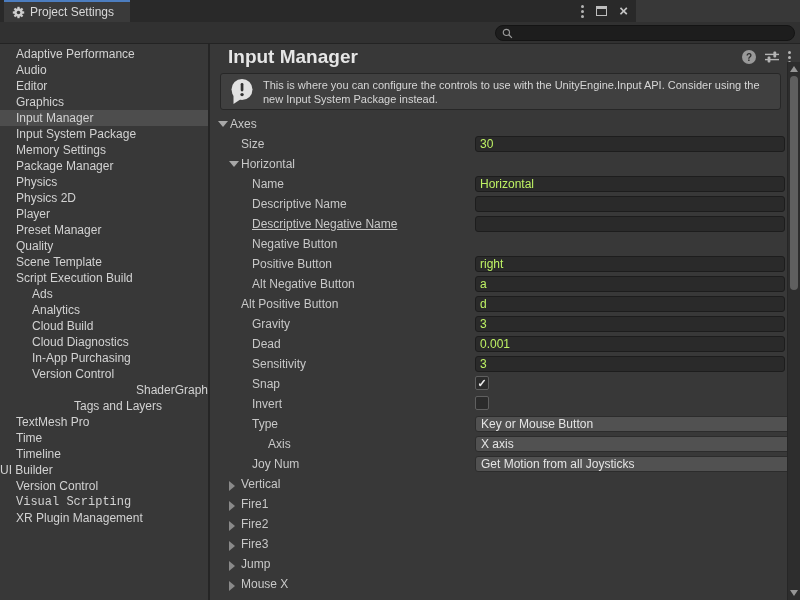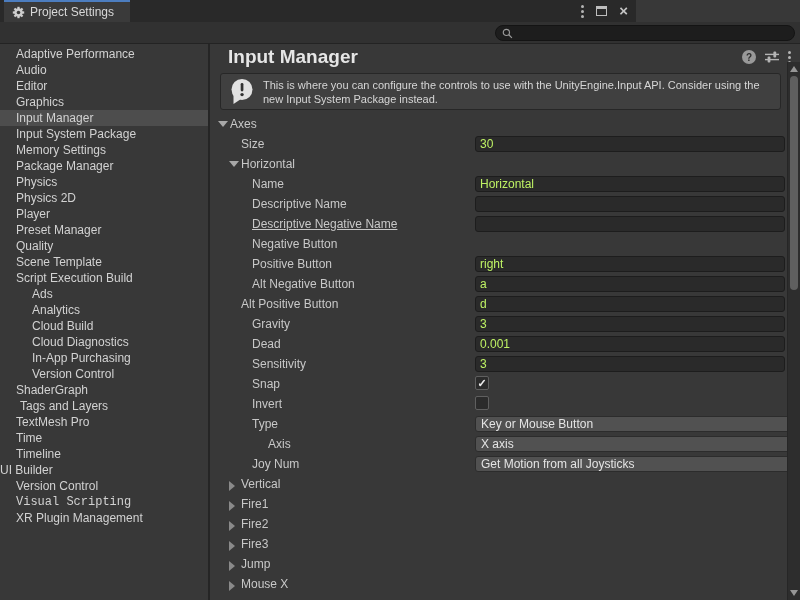--- a/index.html
+++ b/index.html
@@ -126,22 +126,22 @@
         <div class="sb-item" style="padding-left: 16px;"><span>Preset Manager</span></div>
         <div class="sb-item" style="padding-left: 16px;"><span>Quality</span></div>
         <div class="sb-item" style="padding-left: 16px;"><span>Scene Template</span></div>
         <div class="sb-item" style="padding-left: 16px;"><span>Script Execution Build</span></div>
         <div class="sb-item" style="padding-left: 32px;"><span>Ads</span></div>
         <div class="sb-item" style="padding-left: 32px;"><span>Analytics</span></div>
         <div class="sb-item" style="padding-left: 32px;"><span>Cloud Build</span></div>
         <div class="sb-item" style="padding-left: 32px;"><span>Cloud Diagnostics</span></div>
         <div class="sb-item" style="padding-left: 32px;"><span>In-App Purchasing</span></div>
         <div class="sb-item" style="padding-left: 32px;"><span>Version Control</span></div>
-        <div class="sb-item" style="padding-left: 16px;"><span>ShaderGraph</span></div>
-        <div class="sb-item" style="padding-left: 20px;"><span>Tags and Layers</span></div>
+        <div class="sb-item" style=" text-align: right;"><span>ShaderGraph</span></div>
+        <div class="sb-item" style="padding-left: 28px; text-align: center;"><span>Tags and Layers</span></div>
         <div class="sb-item" style="padding-left: 16px;"><span>TextMesh Pro</span></div>
         <div class="sb-item" style="padding-left: 16px;"><span>Time</span></div>
         <div class="sb-item" style="padding-left: 16px;"><span>Timeline</span></div>
         <div class="sb-item" style=""><span>UI Builder</span></div>
         <div class="sb-item" style="padding-left: 16px;"><span>Version Control</span></div>
         <div class="sb-item" style="padding-left: 16px; font-family: Liberation Mono, monospace;"><span>Visual Scripting</span></div>
         <div class="sb-item" style="padding-left: 16px;"><span>XR Plugin Management</span></div>
       </div>
   </div>
 

